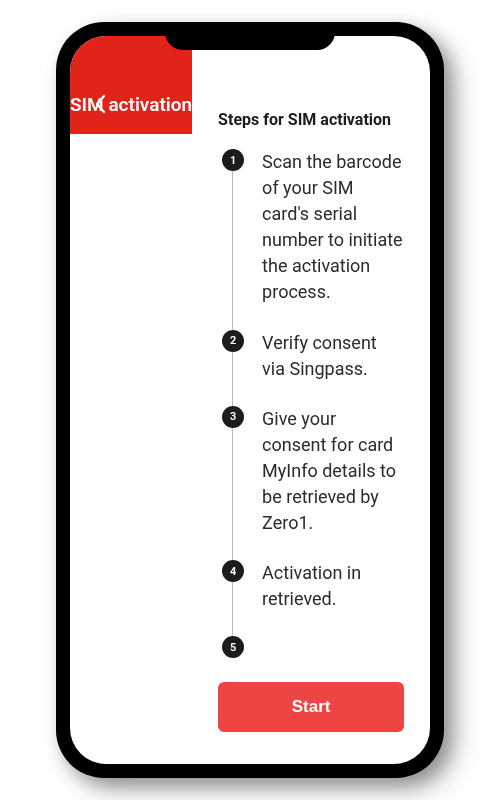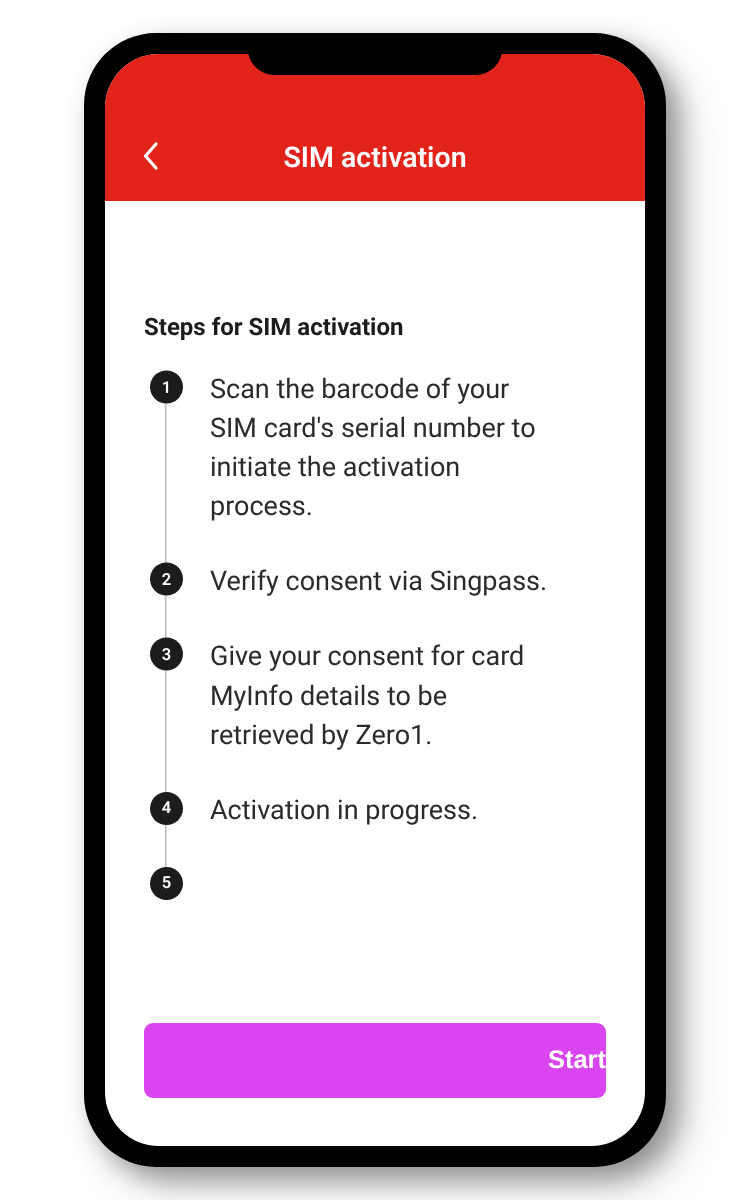--- a/index.html
+++ b/index.html
@@ -34,21 +34,20 @@
     z-index: 3;
   }
   .screen {
     width: 100%;
     height: 100%;
     background: #fff;
     border-radius: 36px;
     overflow: hidden;
     position: relative;
     display: flex;
-    flex-direction: column;
   }
   .header {
     background: #e2231a;
     color: #fff;
     height: 98px;
     display: flex;
     align-items: flex-end;
     position: relative;
     padding-bottom: 18px;
   }
@@ -122,29 +121,28 @@
     margin-left: 18px;
     font-size: 18px;
     color: #2b2b2b;
     line-height: 1.45;
     max-width: 230px;
   }
   .start-btn {
     margin-top: auto;
     margin-bottom: 30px;
     width: 100%;
-    background: #d946ef;
+    background: #ef4444;
     color: #fff;
     border: none;
     border-radius: 6px;
     height: 50px;
     font-size: 17px;
     font-weight: 600;
     cursor: pointer;
-    text-align: right;
   }
 </style>
 </head>
 <body>
 
 <div class="phone-frame">
   <div class="notch"></div>
   <div class="screen">
 
     <div class="header">
@@ -167,21 +165,21 @@
         <div class="step">
           <div class="step-num">2</div>
           <div class="step-text">Verify consent via Singpass.</div>
         </div>
         <div class="step">
           <div class="step-num">3</div>
           <div class="step-text">Give your consent for card MyInfo details to be retrieved by Zero1.</div>
         </div>
         <div class="step">
           <div class="step-num">4</div>
-          <div class="step-text">Activation in progress.</div>
+          <div class="step-text">Activation in retrieved.</div>
         </div>
         <div class="step">
           <div class="step-num">5</div>
         </div>
       </div>
 
       <button class="start-btn">Start</button>
     </div>
 
   </div>

